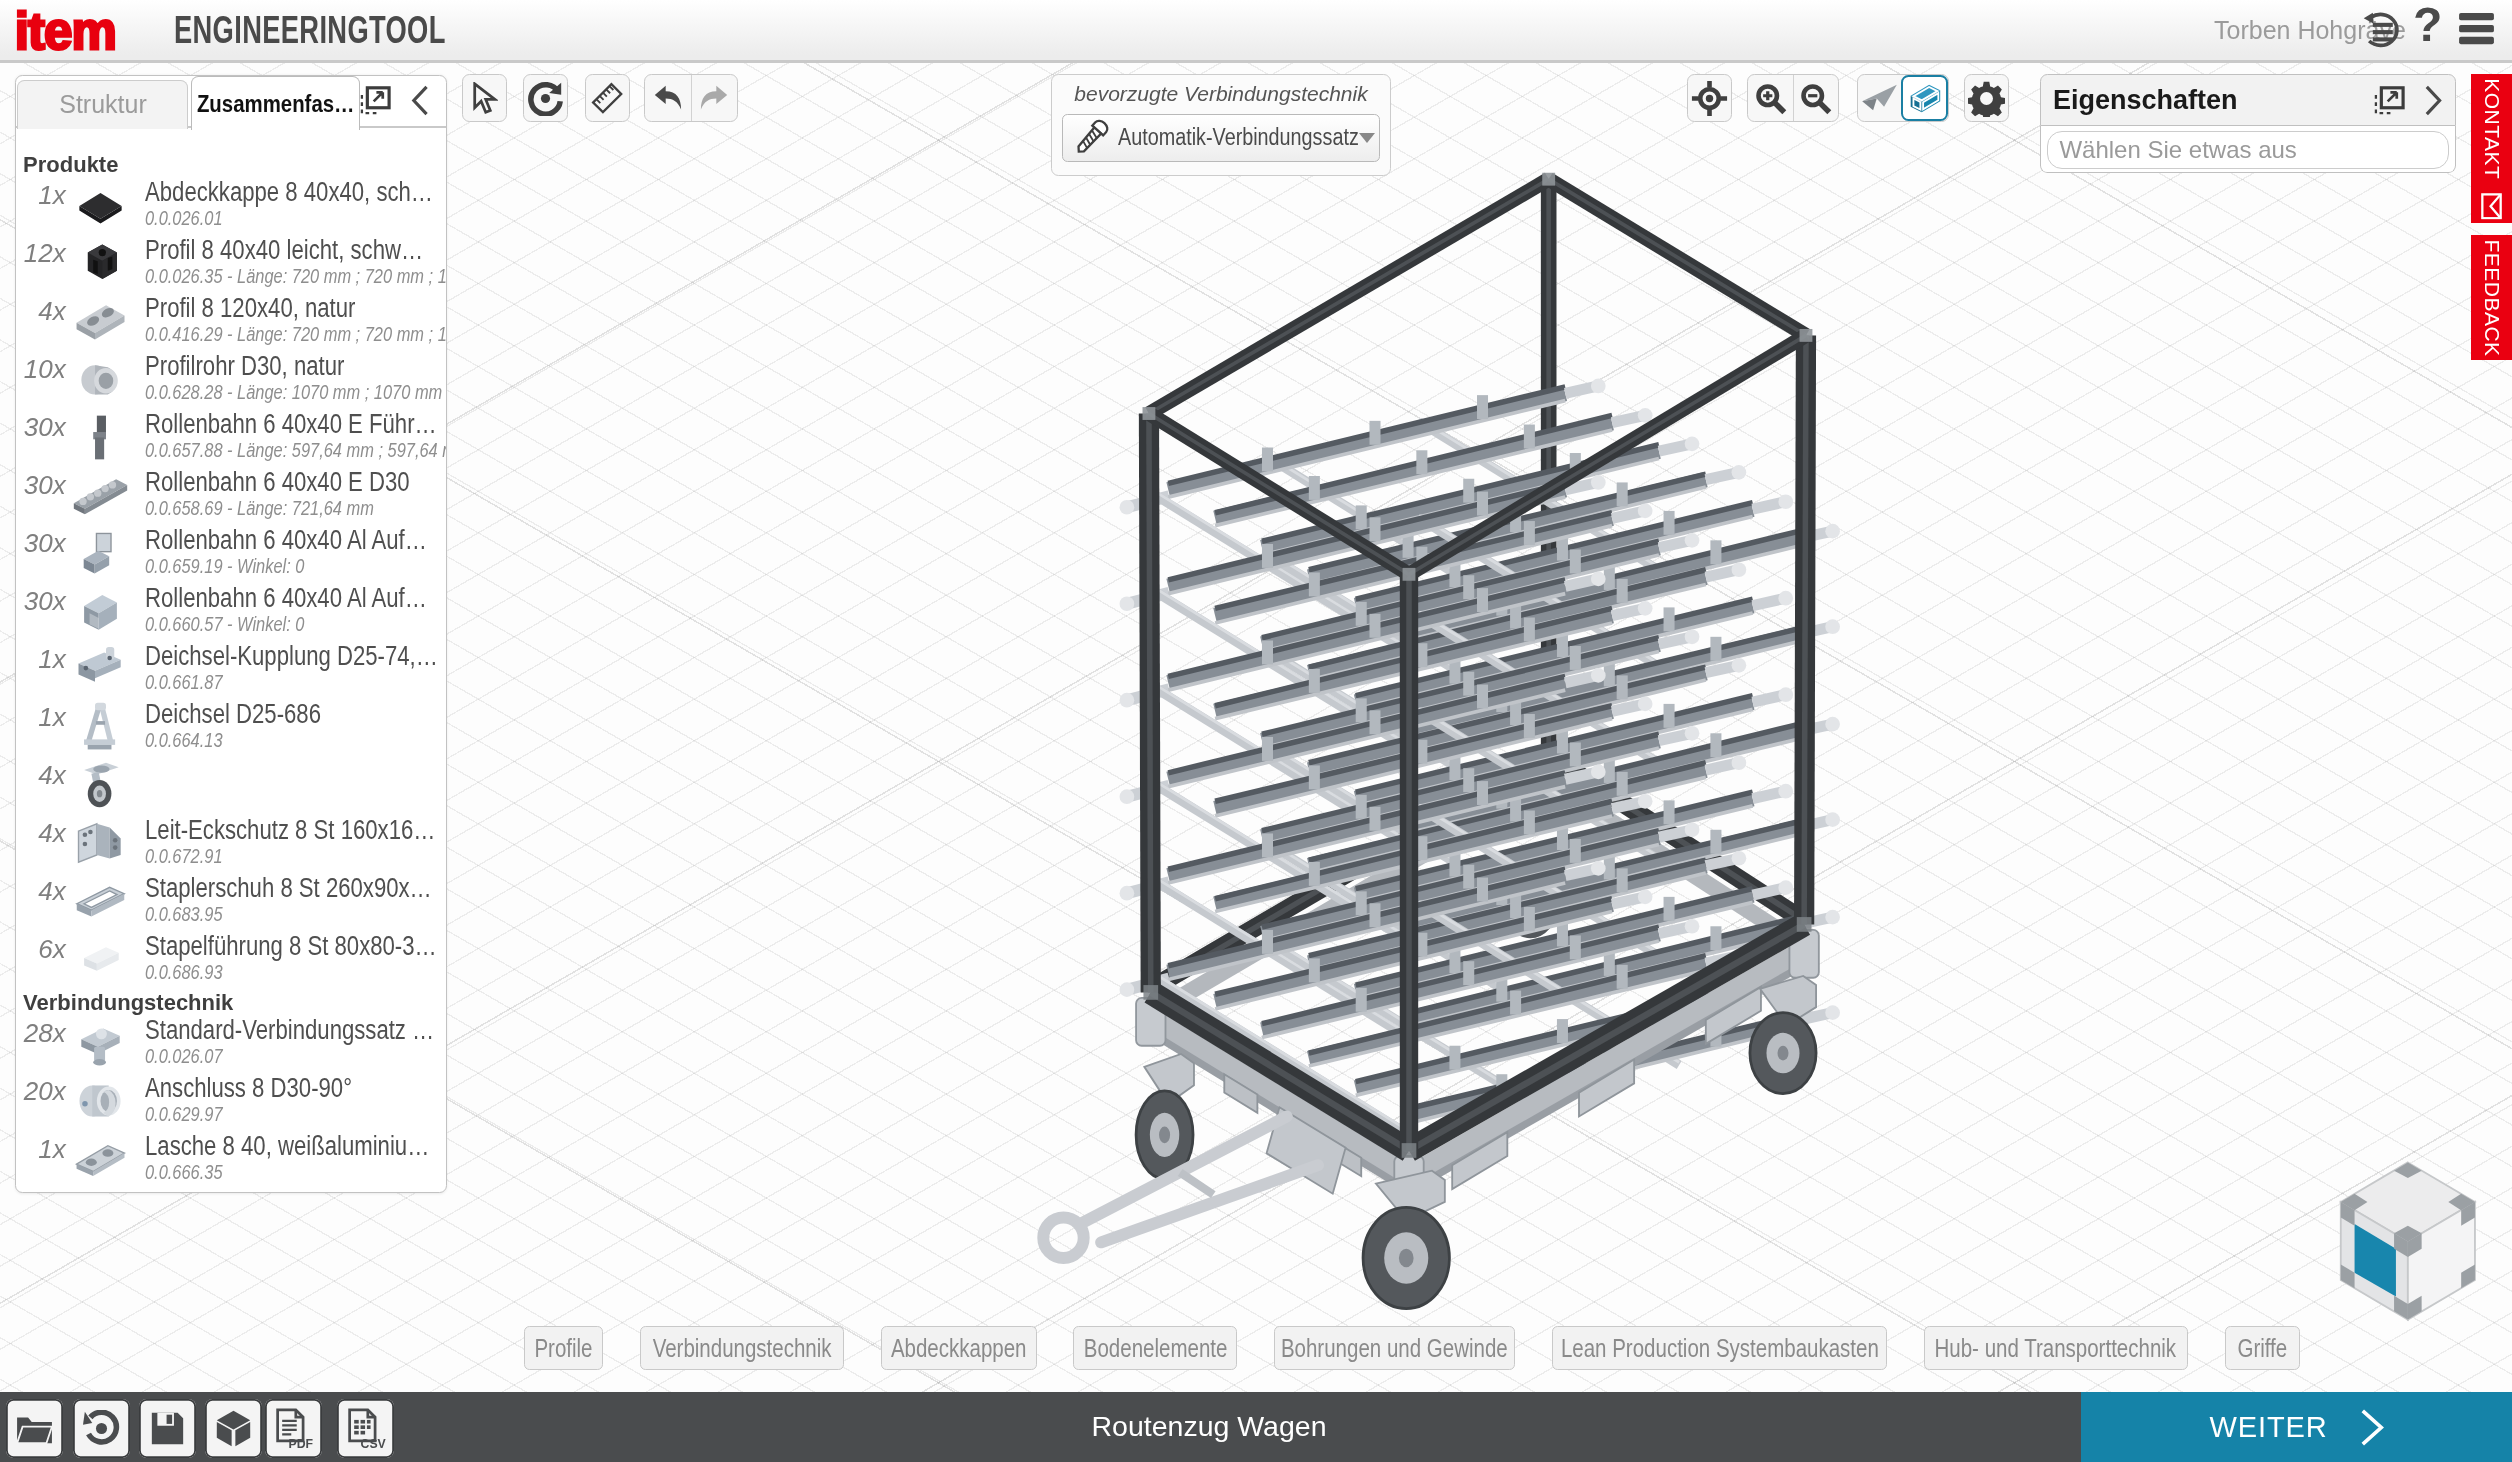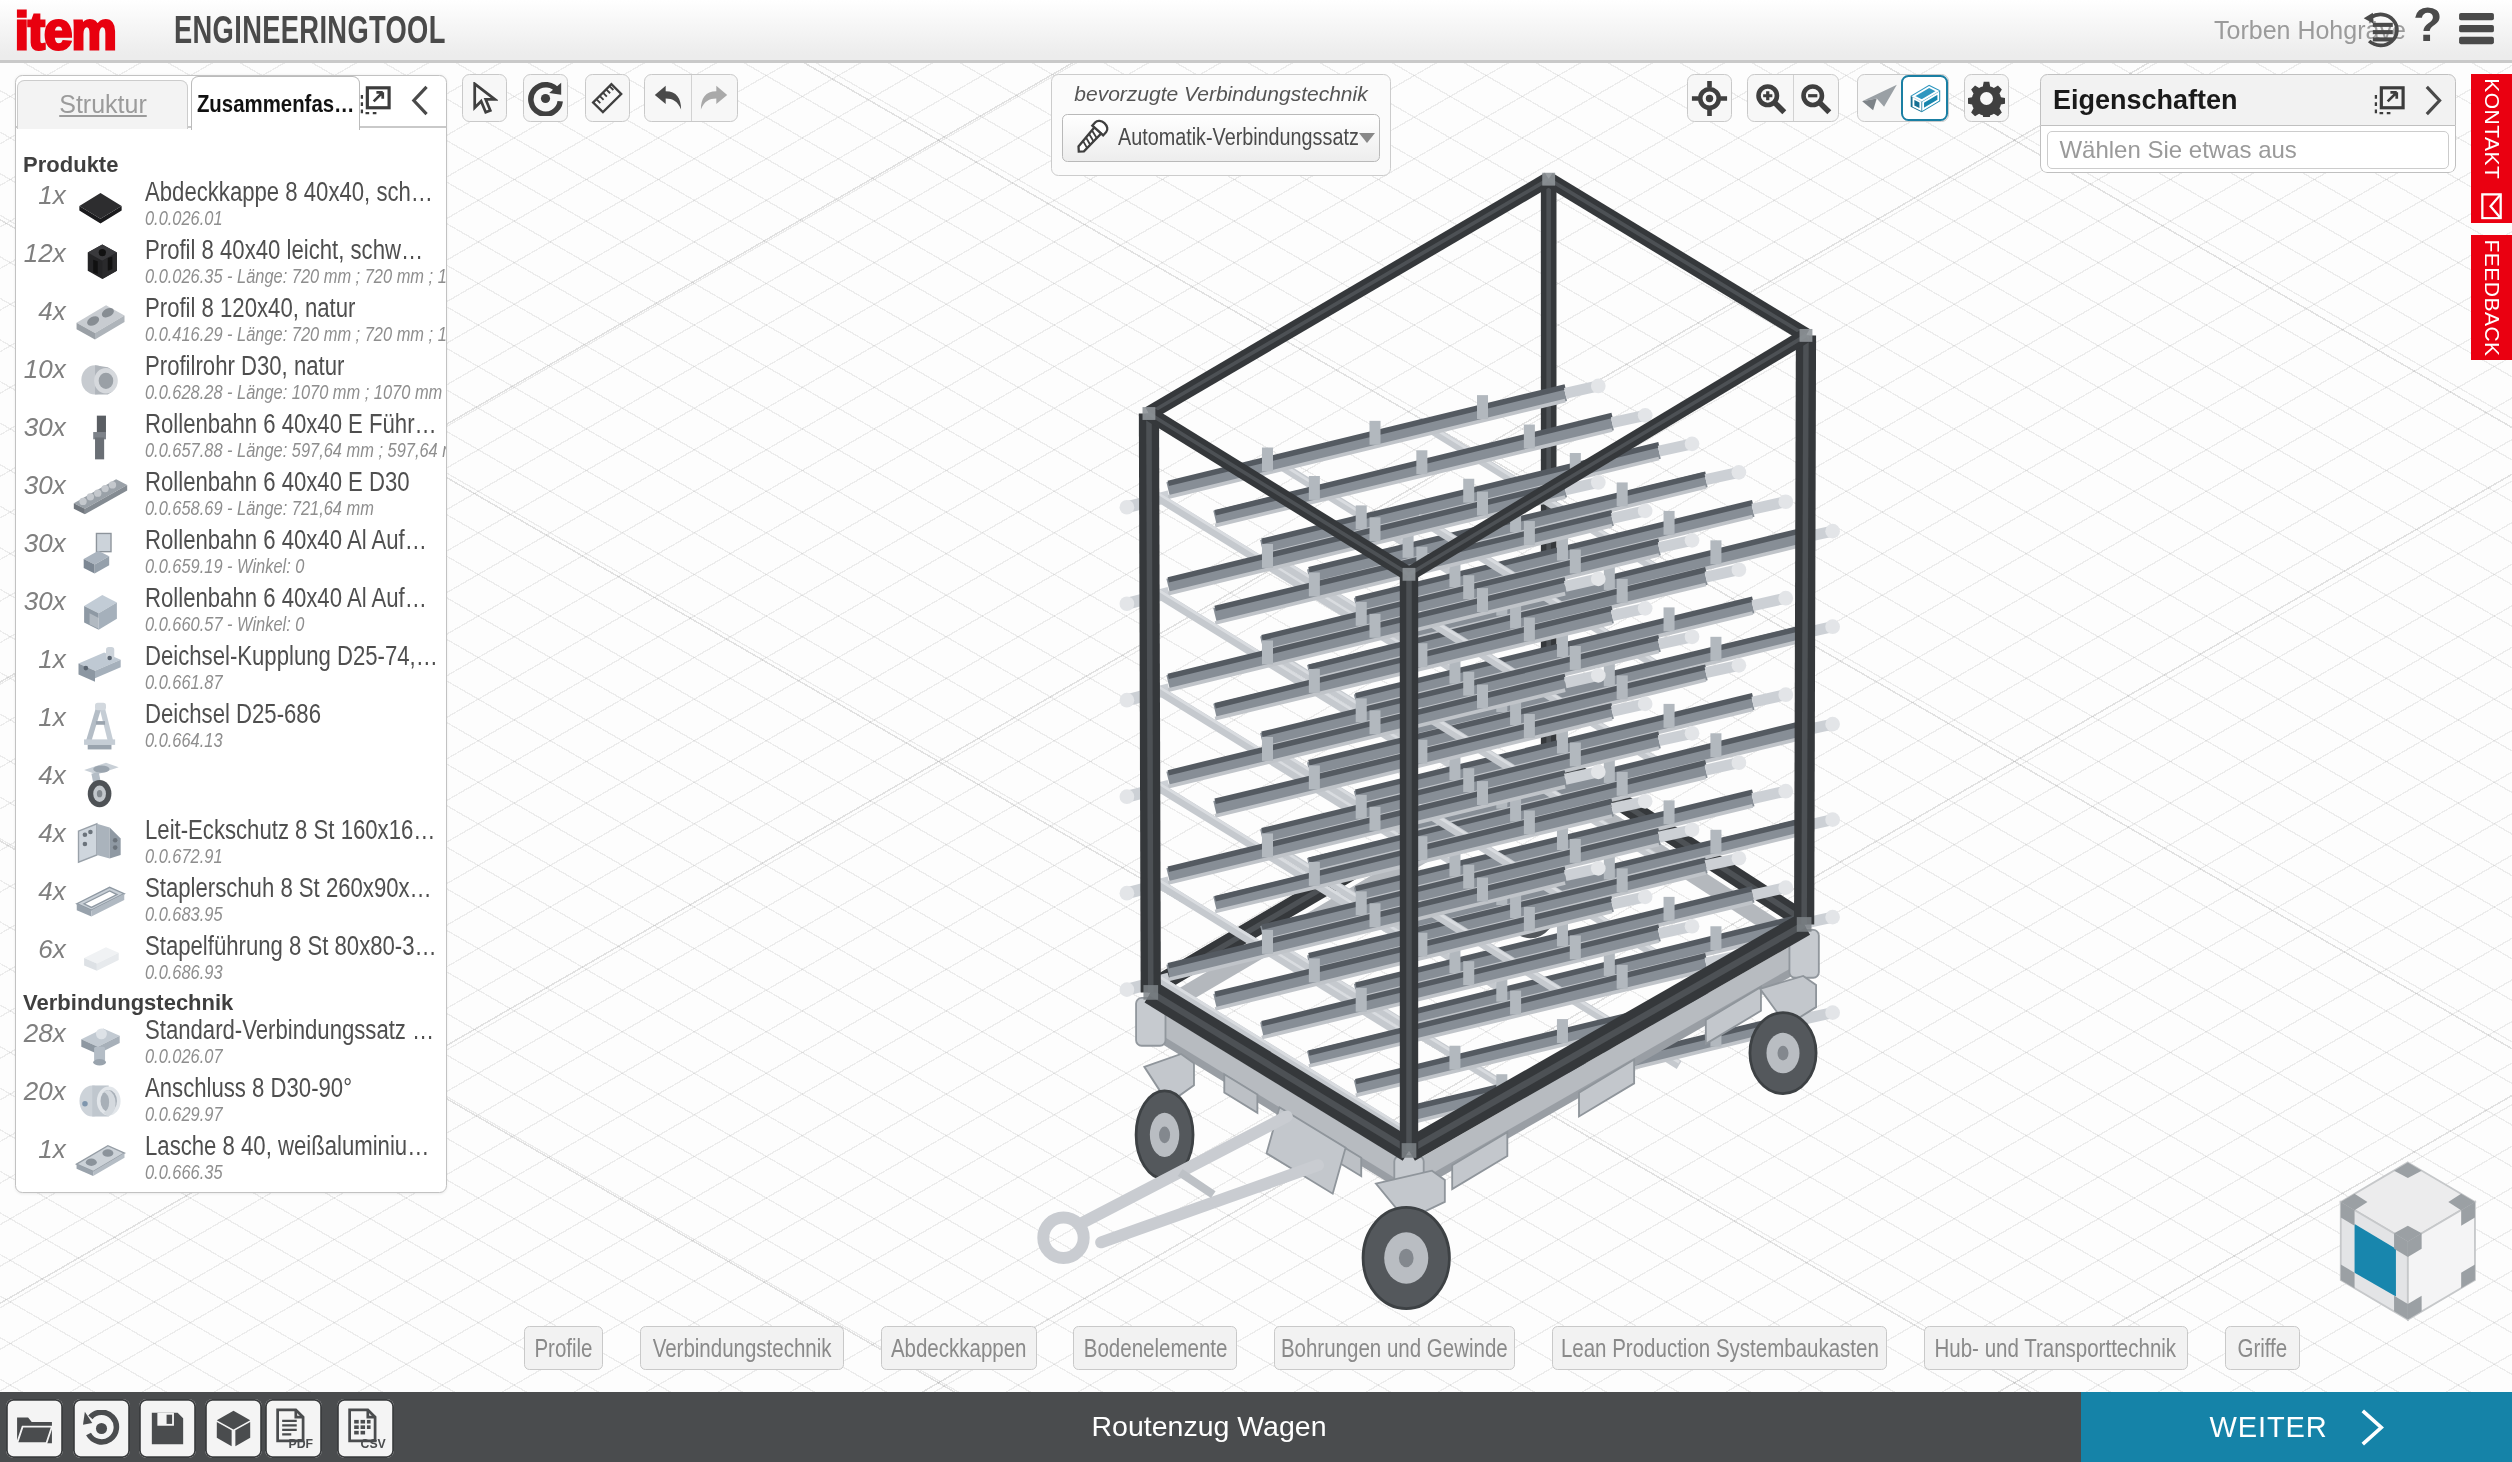--- a/index.html
+++ b/index.html
@@ -25,21 +25,21 @@
 
 .btn { position:absolute; background:#f7f7f7; border:1.8px solid #c9c9c9; border-radius:7.4px;
  display:flex; align-items:center; justify-content:center; }
 
 #leftpanel { position:absolute; left:14.7px; top:75px; width:432px; height:1118px; background:#ffffff;
  border:1.8px solid #c2c2c2; border-radius:7.4px; box-shadow:0 0.9px 2.8px rgba(0,0,0,.08); }
 #lp-header { position:relative; height:52px; }
 #lp-header .hline { position:absolute; left:0; right:0; bottom:0; height:1.8px; background:#c9c9c9; }
 .tab1 { position:absolute; left:1.8px; top:3.7px; width:171px; height:49px; background:#f3f3f3;
  border:1.8px solid #cccccc; border-bottom:none; border-radius:7.4px 7.4px 0 0; color:#9b9b9b; font-size:25px;
- display:flex; align-items:center; justify-content:center;text-decoration:underline; }
+ display:flex; align-items:center; justify-content:center; }
 .tab2 { position:absolute; left:175px; top:0px; width:169px; height:54px; background:#ffffff;
  border:1.8px solid #bbbbbb; border-bottom:none; border-radius:7.4px 7.4px 0 0; font-weight:bold; font-size:24px;
  color:#111; display:flex; align-items:center; justify-content:center; z-index:2; }
 .tab2 span { display:inline-block; transform:scaleX(.85); white-space:nowrap; }
 #lp-icons { position:absolute; right:16.5px; top:9.2px; display:flex; gap:20px; align-items:center; }
 #lp-list { margin-top:9.2px; }
 .sect { font-size:22px; font-weight:bold; color:#3f3f3f; padding:14.7px 0 0 7.4px; height:39px; }
 .sect2 { font-size:22px; font-weight:bold; color:#3f3f3f; padding:1.8px 0 0 7.4px; height:26px; }
 .item { display:flex; height:58px; overflow:hidden; }
 .qty { width:50px; text-align:right; font-style:italic; color:#7f7f7f; font-size:26px; padding-top:3.7px; flex:none; }
@@ -56,21 +56,21 @@
 #dd .sel .stxt { font-size:23px; color:#4a4a4a; margin-left:5.5px; white-space:nowrap; flex:none; width:241px; transform:scaleX(.86); transform-origin:0 50%; }
 #dd .caret { margin-left:auto; margin-right:9.2px; width:0; height:0; border-left:8.3px solid transparent;
  border-right:8.3px solid transparent; border-top:10px solid #888; }
 
 #props { position:absolute; left:2040px; top:74px; width:416px; }
 #props .hdr { height:52px; background:#f2f2f2; border:1.8px solid #c0c0c0; border-radius:7.4px 7.4px 0 0;
  display:flex; align-items:center; }
 #props .hdr .t { font-weight:bold; font-size:27px; color:#1a1a1a; margin-left:12px; }
 #props .bdy { height:47px; background:#ffffff; border:1.8px solid #c0c0c0; border-top:none;
  border-radius:0 0 7.4px 7.4px; padding:4.6px 6.4px; }
-#props .inp { height:38px; border:1.8px solid #cccccc; border-radius:5px; display:flex; align-items:center;
+#props .inp { height:38px; border:1.8px solid #cccccc; border-radius:15px; display:flex; align-items:center;
  font-size:24px; color:#9a9a9a; padding-left:11px; background:#fff; }
 
 .redtab { position:absolute; left:2471px; width:41px; background:#ea0011; color:#fff; }
 .redtab .rot { position:absolute; left:50%; top:50%; transform:translate(-50%,-50%) rotate(90deg);
  white-space:nowrap; font-size:21px; letter-spacing:0.5px; display:flex; align-items:center;
  justify-content:center; gap:13px; }
 
 #cats { position:absolute; left:490px; top:1326px; height:44px; display:flex; gap:2.8px; }
 .cat { height:44px; background:#f2f2f2; border:1.8px solid #c9c9c9; border-radius:5.5px; color:#8a8a8a;
  font-size:25px; display:flex; align-items:center; justify-content:center; flex:none;margin-left:34px; }

